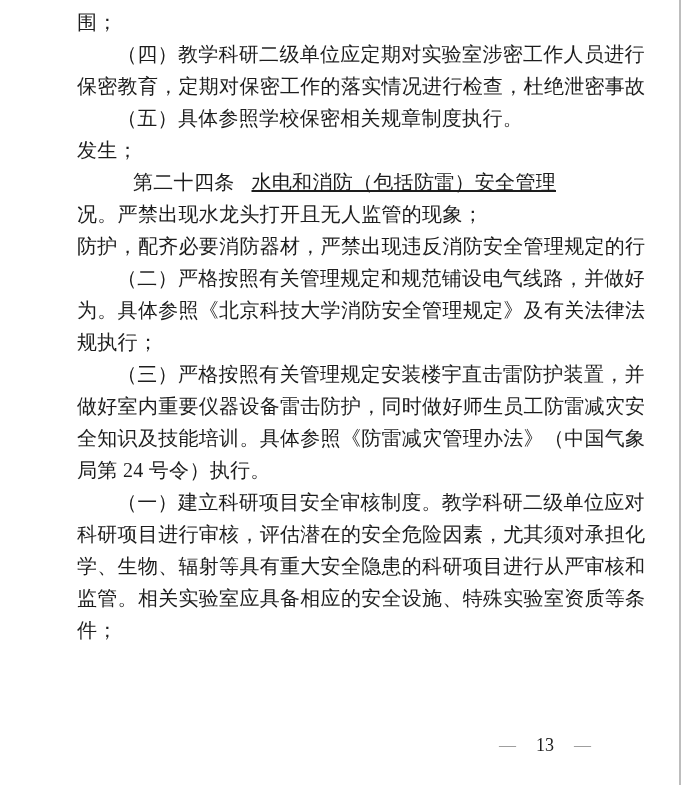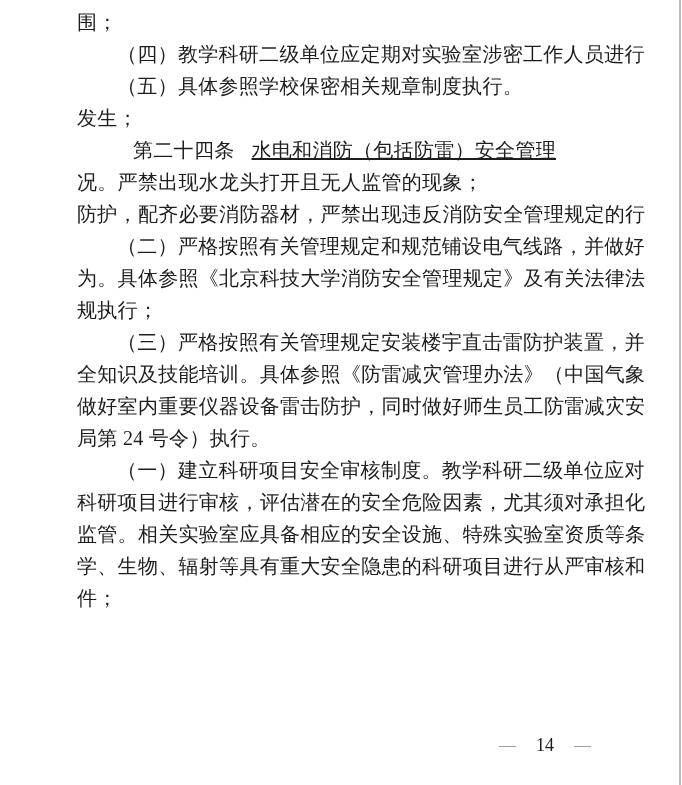--- a/index.html
+++ b/index.html
@@ -67,42 +67,43 @@
   }
 </style>
 </head>
 <body>
 
 <div class="page">
 
   <div class="content">
     <div class="line">围；</div>
     <div class="line indent">（四）教学科研二级单位应定期对实验室涉密工作人员进行</div>
+    <div class="line">保密教育，定期对保密工作的落实情况进行检查，杜绝泄密事故</div>
     <div class="line indent">（五）具体参照学校保密相关规章制度执行。</div>
     <div class="line">发生；</div>
     <div class="line indent">
       <span class="bold">第二十四条</span><span class="heading-rest">水电和消防（包括防雷）安全管理</span>
     </div>
     <div class="line">况。严禁出现水龙头打开且无人监管的现象；</div>
     <div class="line">防护，配齐必要消防器材，严禁出现违反消防安全管理规定的行</div>
     <div class="line indent">（二）严格按照有关管理规定和规范铺设电气线路，并做好</div>
     <div class="line">为。具体参照《北京科技大学消防安全管理规定》及有关法律法</div>
     <div class="line">规执行；</div>
     <div class="line indent">（三）严格按照有关管理规定安装楼宇直击雷防护装置，并</div>
+    <div class="line">做好室内重要仪器设备雷击防护，同时做好师生员工防雷减灾安</div>
     <div class="line">全知识及技能培训。具体参照《防雷减灾管理办法》（中国气象</div>
-    <div class="line">做好室内重要仪器设备雷击防护，同时做好师生员工防雷减灾安</div>
     <div class="line">局第 24 号令）执行。</div>
     <div class="line indent">（一）建立科研项目安全审核制度。教学科研二级单位应对</div>
     <div class="line">科研项目进行审核，评估潜在的安全危险因素，尤其须对承担化</div>
+    <div class="line">学、生物、辐射等具有重大安全隐患的科研项目进行从严审核和</div>
     <div class="line">监管。相关实验室应具备相应的安全设施、特殊实验室资质等条</div>
-    <div class="line">学、生物、辐射等具有重大安全隐患的科研项目进行从严审核和</div>
     <div class="line">件；</div>
   </div>
 
   <div class="footer">
     <span class="dash">—</span>
-    <span class="num">14</span>
+    <span class="num">13</span>
     <span class="dash">—</span>
   </div>
 
   <div class="page-right-edge"></div>
 
 </div>
 
 </body></html>

